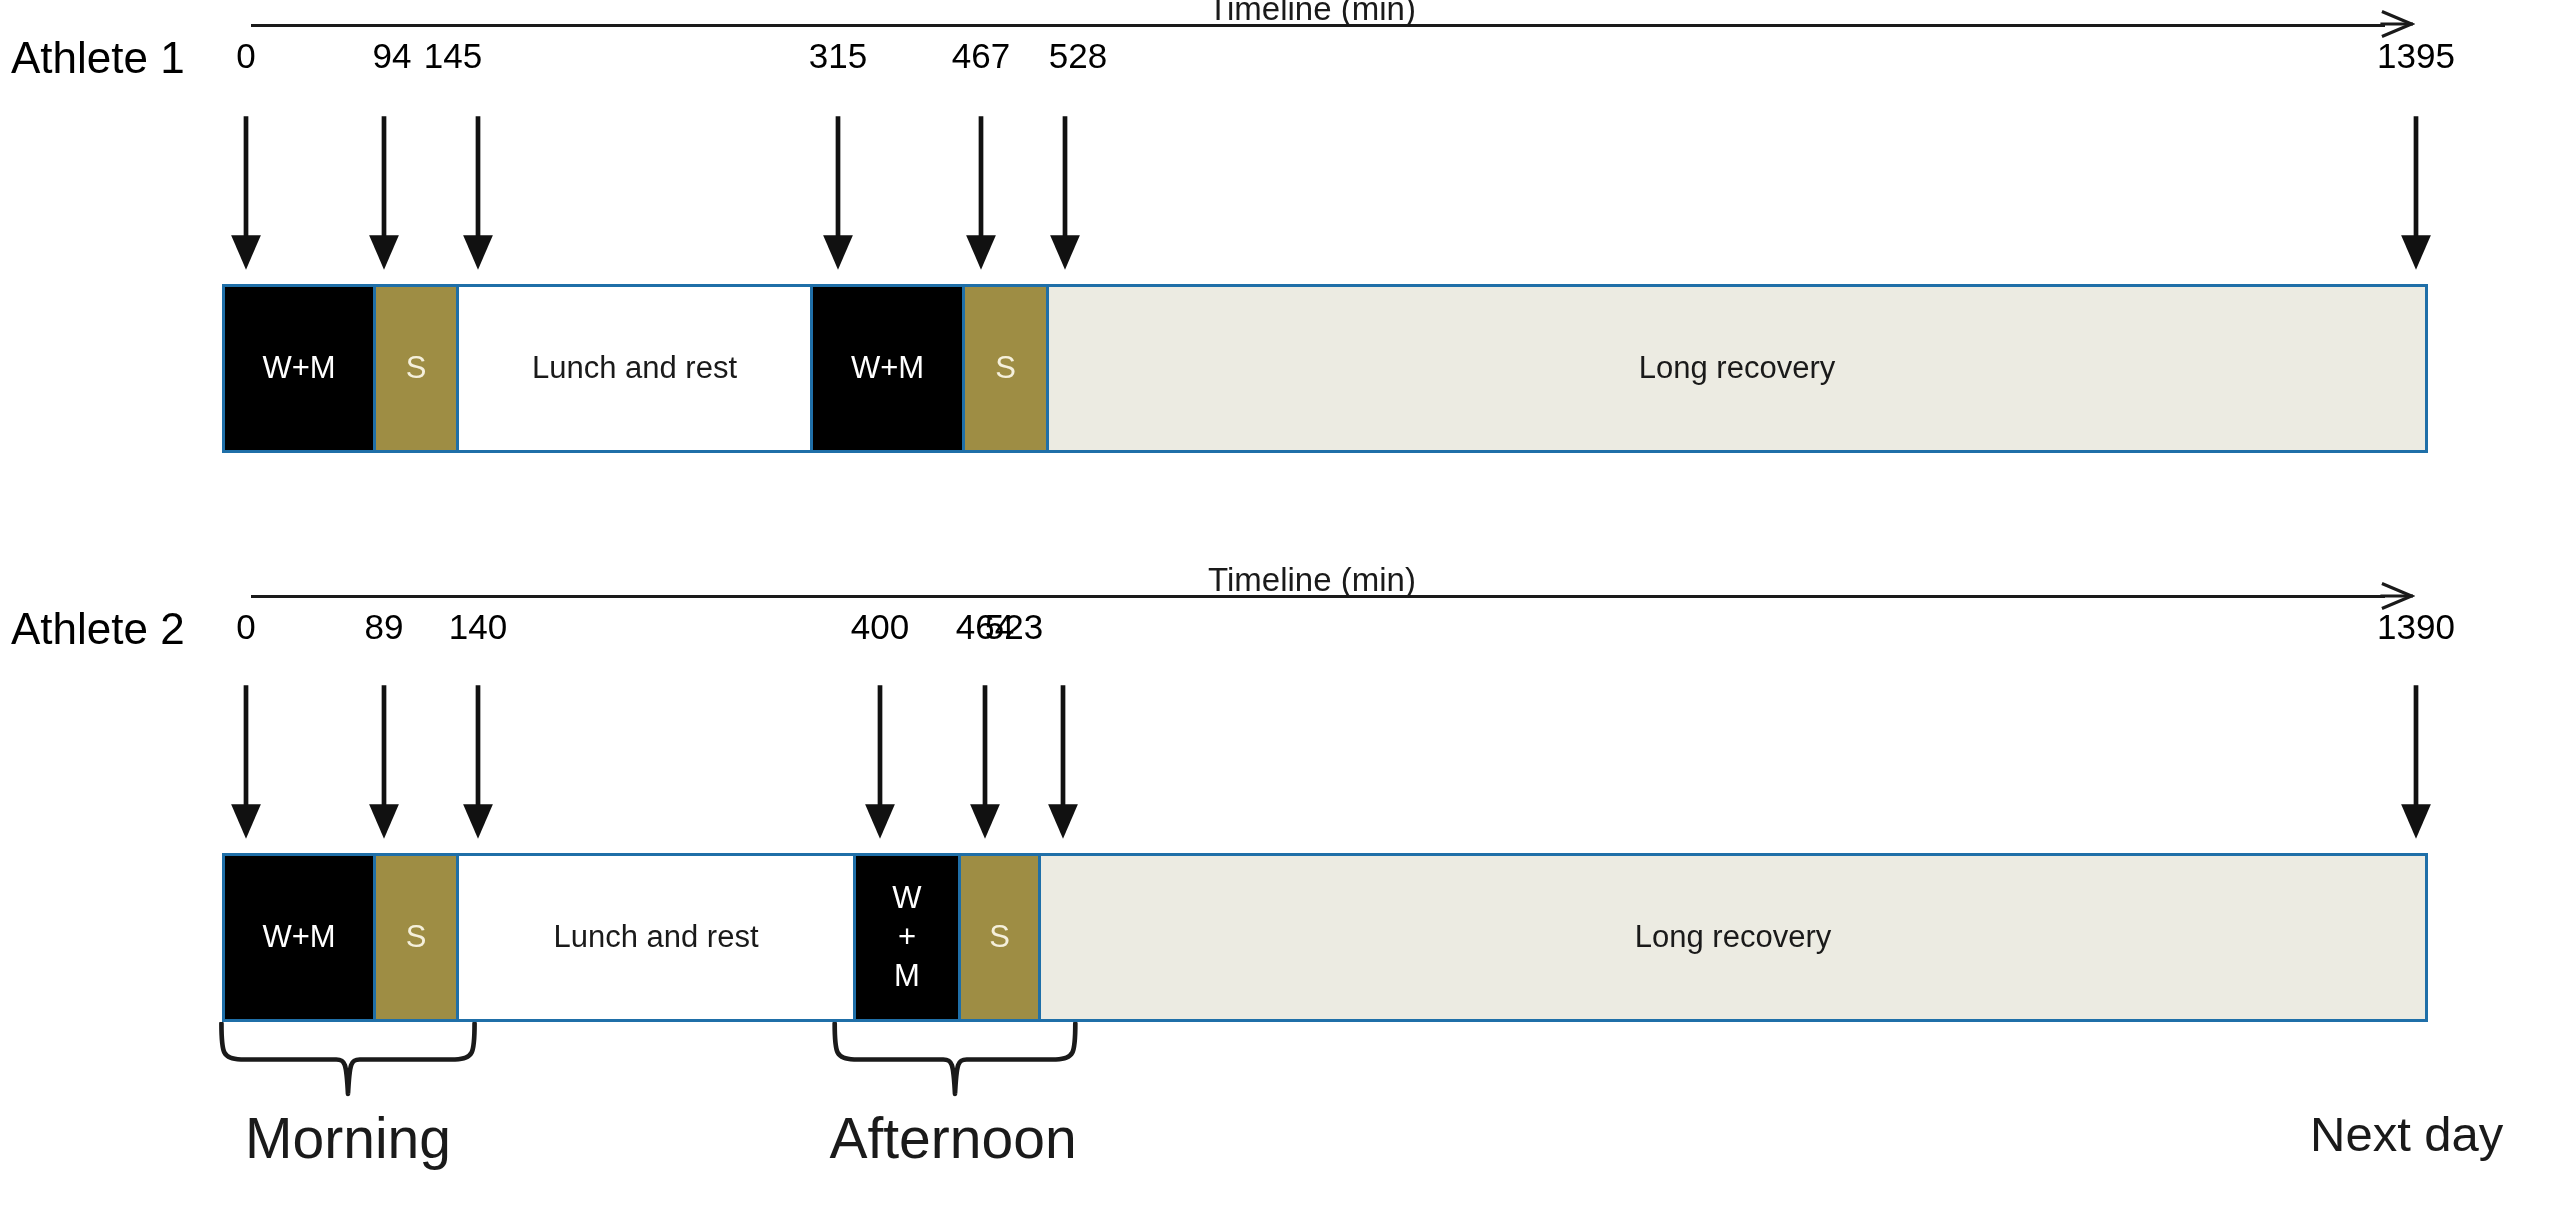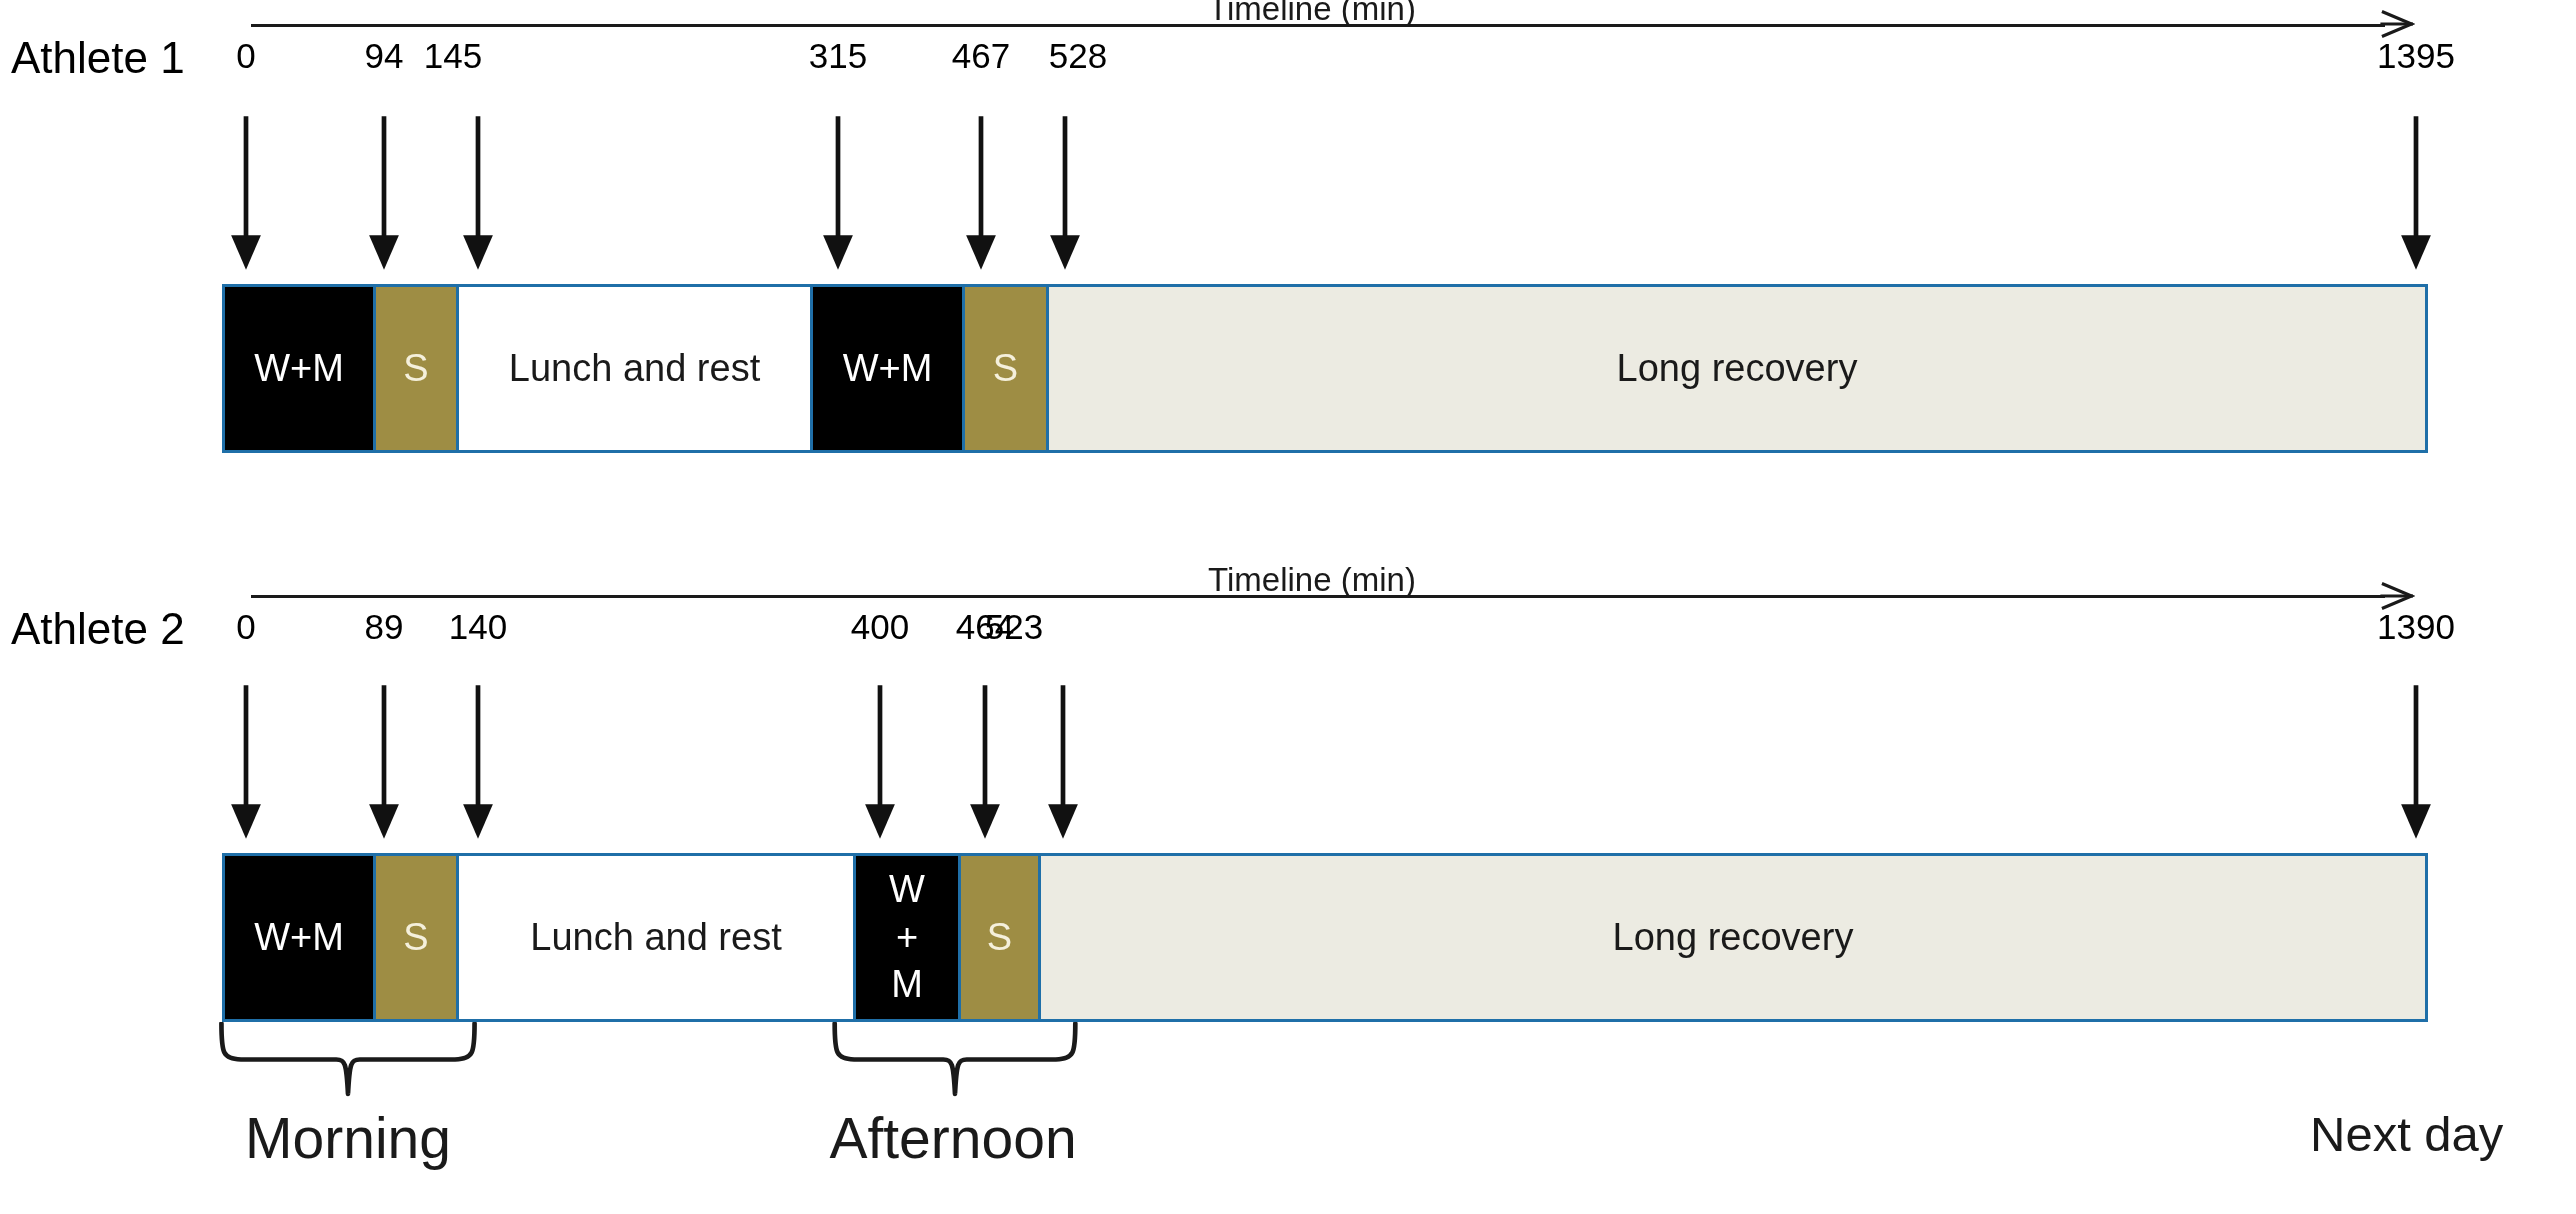--- a/index.html
+++ b/index.html
@@ -70,21 +70,21 @@
     display: flex;
     align-items: stretch;
     overflow: hidden;
   }
   .seg {
     position: relative;
     display: flex;
     align-items: center;
     justify-content: center;
     border-right: 3.9px solid #1F6FA8;
-    font-size: 38px;
+    font-size: 31px;
     line-height: 1.05;
     text-align: center;
     overflow: hidden;
     white-space: nowrap;
   }
   .seg:last-child { border-right: none; align-items: center; }
   .seg.work   { background: #000000; color: #ffffff; }
   .seg.supp   { background: #9E8D44; color: #F5F0DC; }
   .seg.rest   { background: #ffffff; color: #1a1a1a; }
   .seg.recov  { background: #ECEBE2; color: #1a1a1a; }
@@ -119,21 +119,21 @@
     <div class="athlete-label" style="left:11px; top:36px;">Athlete 1</div>
 
     <div class="axis-line" style="left:251px; top:23.6px; width:2134px;"></div>
     <svg class="axis-arrowhead" style="left:2380px; top:10.2px; width:35px; height:28px;" viewBox="0 0 44 36">
       <path d="M2 2 L40 18 L2 34" fill="none" stroke="#1a1a1a" stroke-width="4"></path>
       <line x1="0" y1="18" x2="42" y2="18" stroke="#1a1a1a" stroke-width="4"></line>
     </svg>
     <div class="axis-title" style="left:1037px; top:-7.9px; width:550px;">Timeline (min)</div>
 
     <div class="tick-num" style="left:246px; top:38px;">0</div>
-    <div class="tick-num" style="left:384px; top:38px;">94</div>
+    <div class="tick-num" style="left:392px; top:38px;">94</div>
     <div class="tick-num" style="left:453px; top:38px;">145</div>
     <div class="tick-num" style="left:838px; top:38px;">315</div>
     <div class="tick-num" style="left:981px; top:38px;">467</div>
     <div class="tick-num" style="left:1078px; top:38px;">528</div>
     <div class="tick-num" style="left:2416px; top:38px;">1395</div>
 
     <svg class="down-arrow" style="left:228px; top:116px; height:157px;" viewBox="0 0 46 200">
       <line x1="23" y1="0" x2="23" y2="188" stroke="#111" stroke-width="6"></line>
       <path d="M4 152 L23 196 L42 152 Z" fill="#111"></path>
     </svg>

